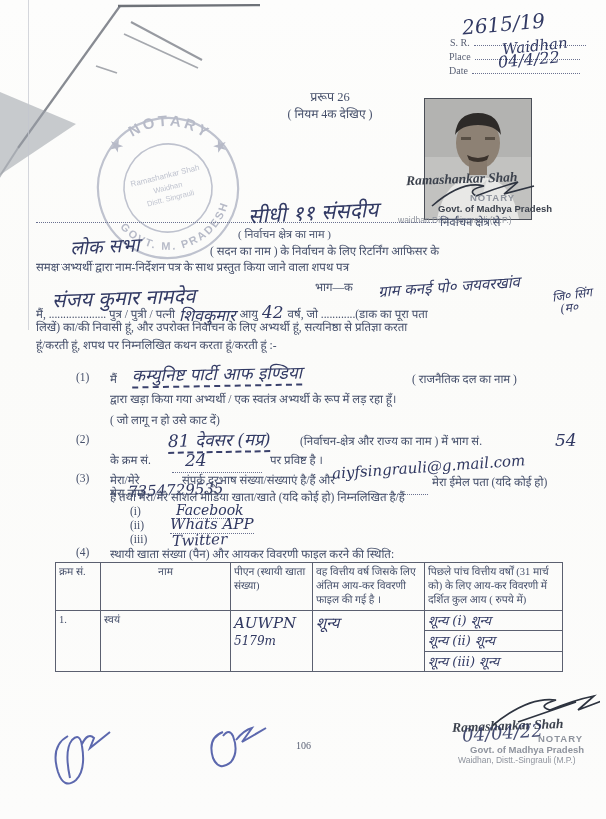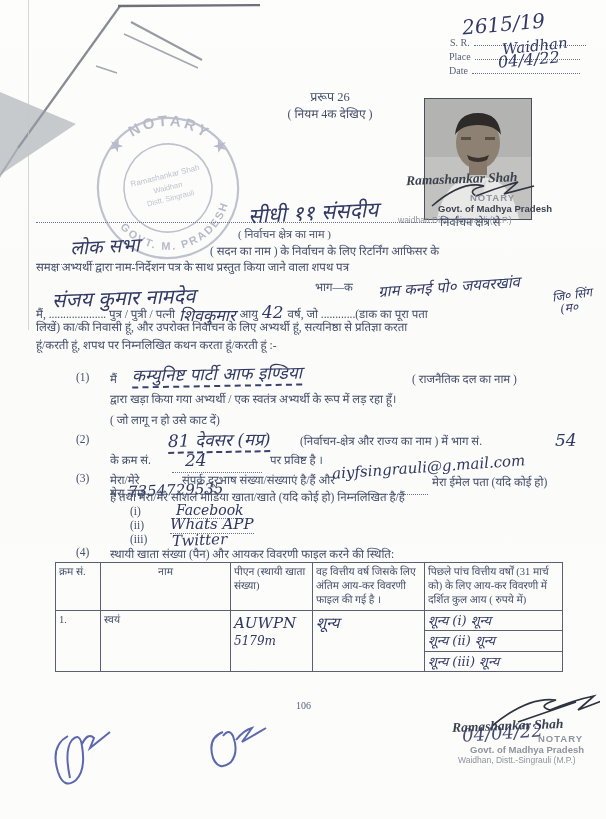--- a/index.html
+++ b/index.html
@@ -1,21 +1,21 @@
 <!DOCTYPE html>
 <html><head>
 <meta charset="utf-8">
 <style>
   html,body{margin:0;padding:0;}
   body{width:606px;height:819px;background:#ffffff;position:relative;overflow:hidden;
        font-family:"Liberation Serif", serif;}
   .page{position:absolute;inset:0;background:linear-gradient(180deg,#fdfdfc 0%,#fbfbf9 40%,#fcfcfb 100%);}
   .abs{position:absolute;}
   .print{color:#46506b;font-size:11.5px;line-height:1.45;}
-  .print-sm{color:#5a6175;font-size:10px;}
+  .print-sm{color:#5a6175;font-size:10px;margin-top:40px;}
   .caption{color:#46506b;font-size:11px;}
   .hw{font-family:"DejaVu Serif", serif;font-style:italic;color:#323a64;}
   .hw-lat{font-family:"DejaVu Serif", serif;font-style:italic;color:#2f3760;}
   .dots{border-bottom:1.5px dotted #6a7190;display:inline-block;height:12px;vertical-align:baseline;}
   .stamp-gray{color:#8e939d;}
   .stamp-dark{color:#3c424d;}
   .num{color:#46506b;font-size:11.5px;}
   table.pan{border-collapse:collapse;table-layout:fixed;width:507px;}
   table.pan td,table.pan th{border:1px solid #5b6070;vertical-align:top;padding:2px 3px;
       font-weight:normal;text-align:left;color:#46506b;font-size:10.5px;line-height:1.35;}

